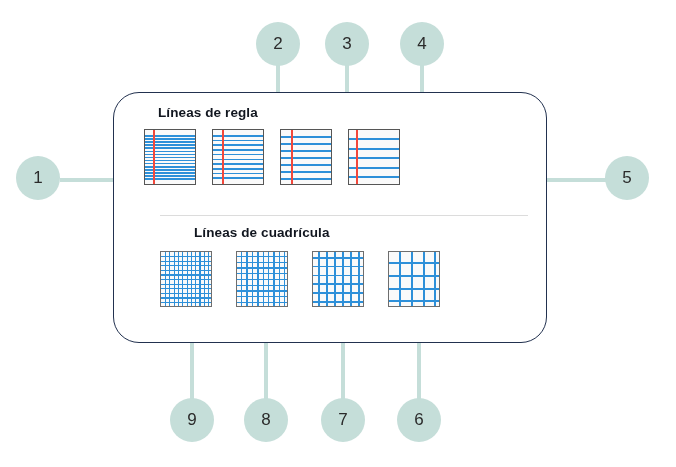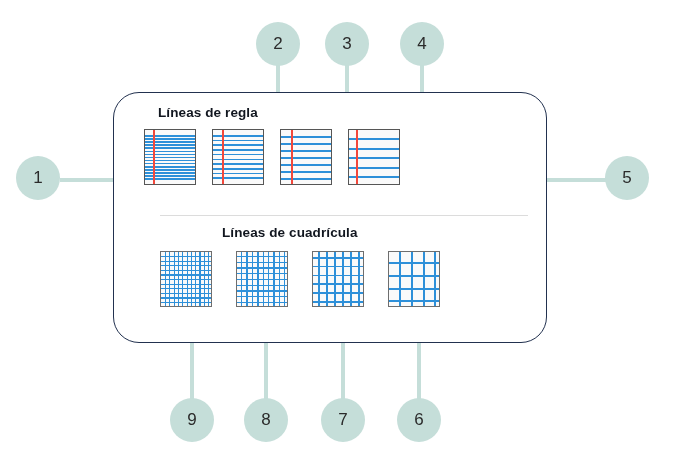--- a/index.html
+++ b/index.html
@@ -31,21 +31,21 @@
 
   .section-title {
     position: absolute;
     font-size: 13.5px;
     font-weight: bold;
     color: #11161f;
     letter-spacing: 0.1px;
     white-space: nowrap;
   }
   #ruled-title  { left: 44px; top: 12px; }
-  #grid-title   { left: 60px; top: 132px; padding-left: 48px; }
+  #grid-title   { left: 32px; top: 132px; padding-left: 48px; }
 
   .divider {
     position: absolute;
     left: 46px;
     top: 122px;
     width: 368px;
     height: 1px;
     background: #dcdcdc;
   }
 

